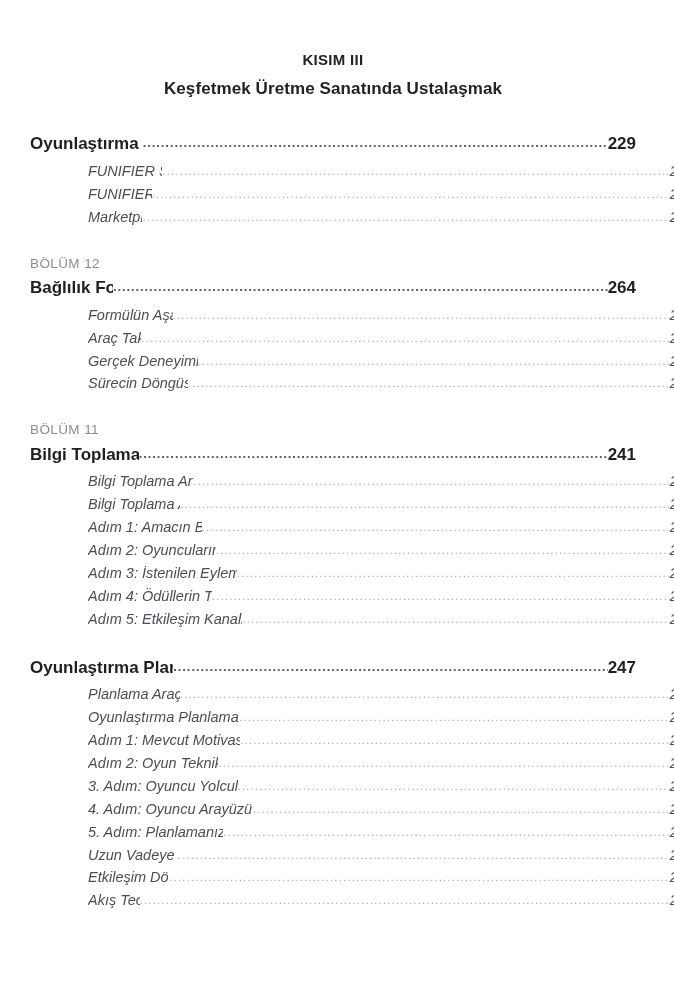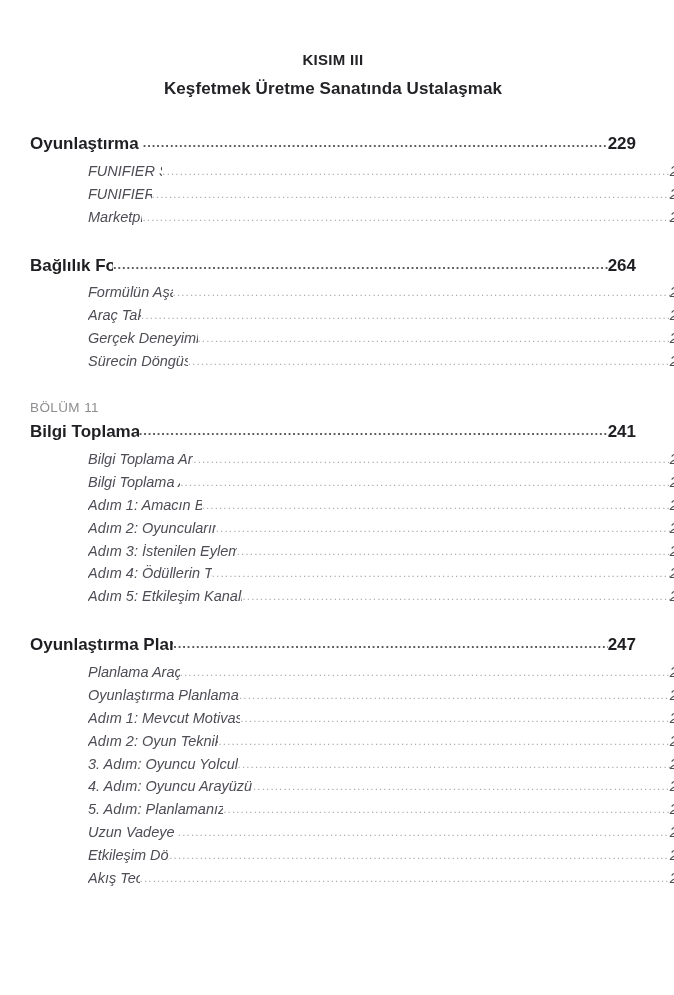--- a/index.html
+++ b/index.html
@@ -160,20 +160,21 @@
           <span class="leader">................................................................................................................................................................................</span>
           <span class="page-no">232</span>
         </div>
         <div class="row sub">
           <span class="label">Marketplace</span>
           <span class="leader">................................................................................................................................................................................</span>
           <span class="page-no">233</span>
         </div>
       </div>
       <div class="chapter">
+        <div class="chapter-kicker">BÖLÜM 12</div>
         <div class="row chapter-title">
           <span class="label">Bağlılık Formülü</span>
           <span class="leader">................................................................................................................................................................................</span>
           <span class="page-no">264</span>
         </div>
         <div class="row sub">
           <span class="label">Formülün Aşamaları</span>
           <span class="leader">................................................................................................................................................................................</span>
           <span class="page-no">236</span>
         </div>

